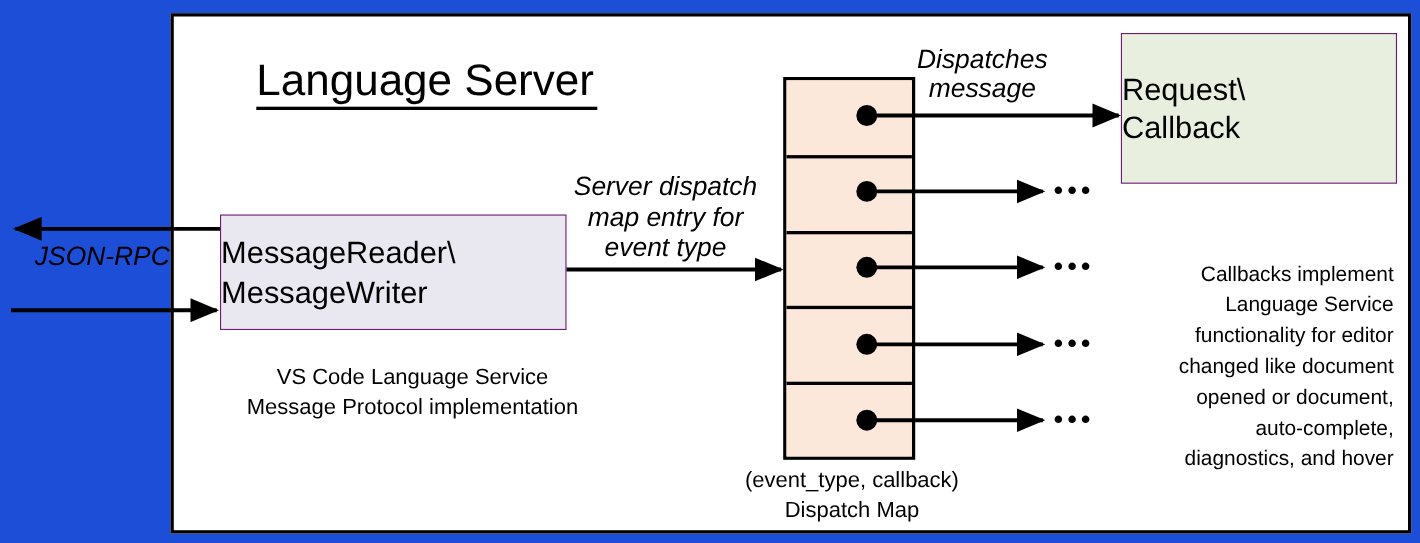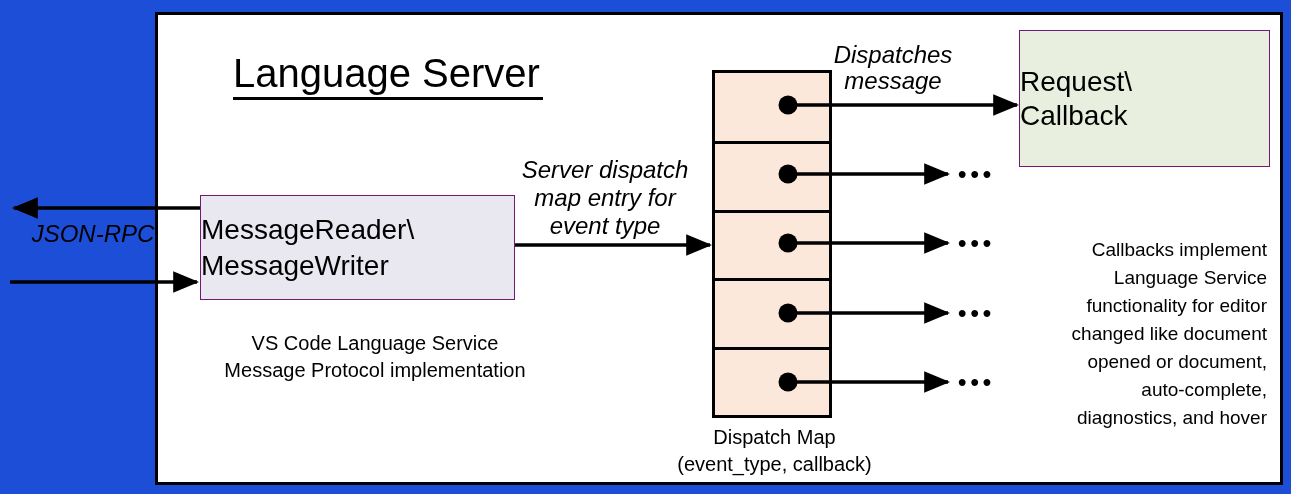--- a/index.html
+++ b/index.html
@@ -86,22 +86,22 @@
 
   <div class="dispatch-map">
     <div class="dm-cell"></div>
     <div class="dm-cell"></div>
     <div class="dm-cell"></div>
     <div class="dm-cell"></div>
     <div class="dm-cell"></div>
   </div>
 
   <div class="caption dm-caption">
+    <div>(event_type, callback)</div>
     <div>Dispatch Map</div>
-    <div>(event_type, callback)</div>
   </div>
 
   <div class="box callback-box">
     <div>Request\</div>
     <div>Callback</div>
   </div>
 
   <div class="note">
     <div>Callbacks implement</div>
     <div>Language Service</div>

